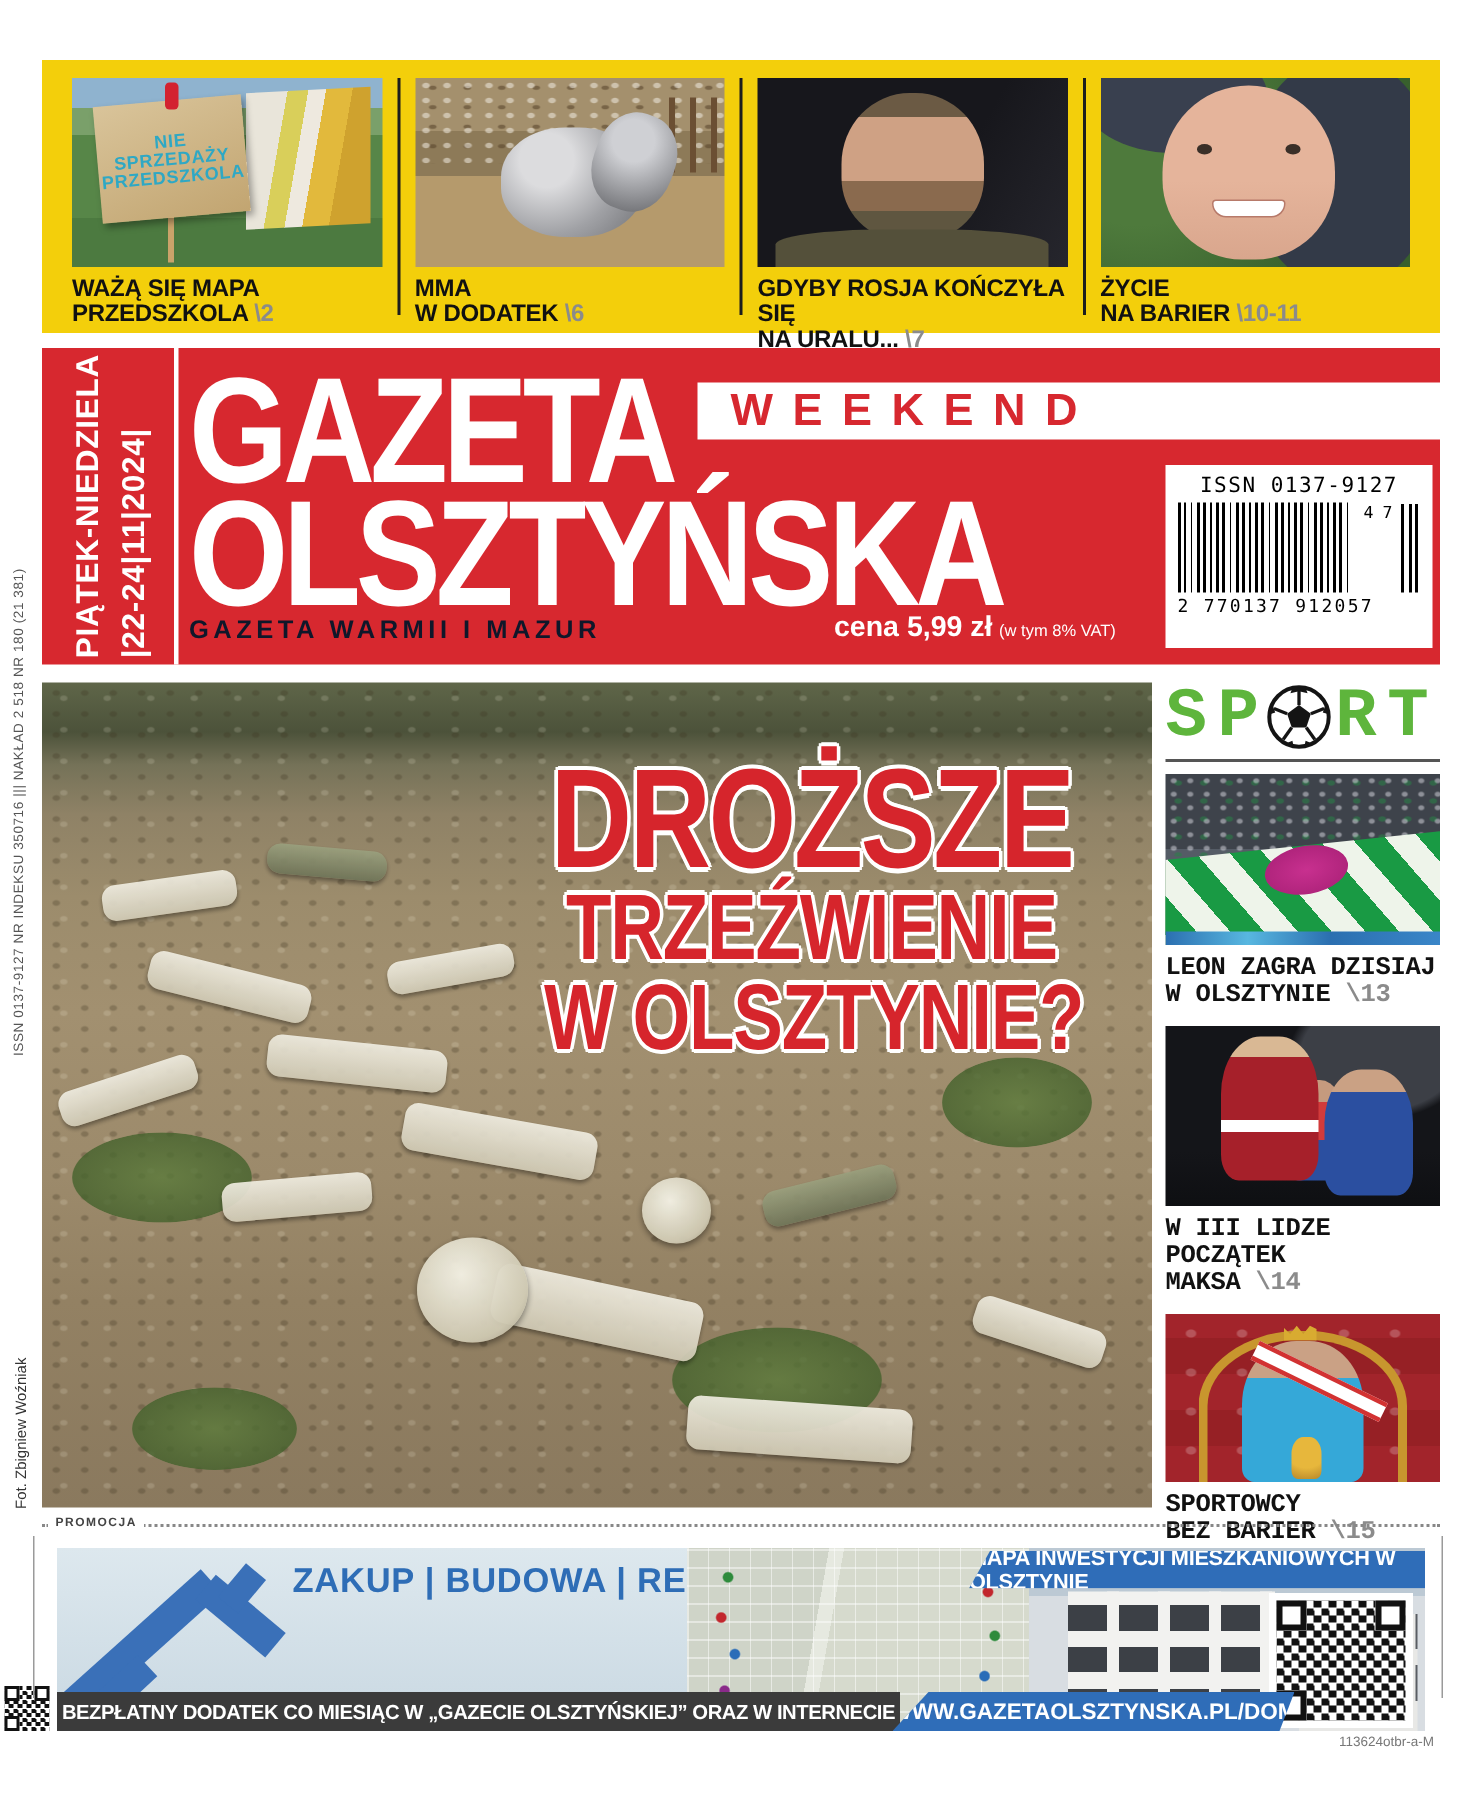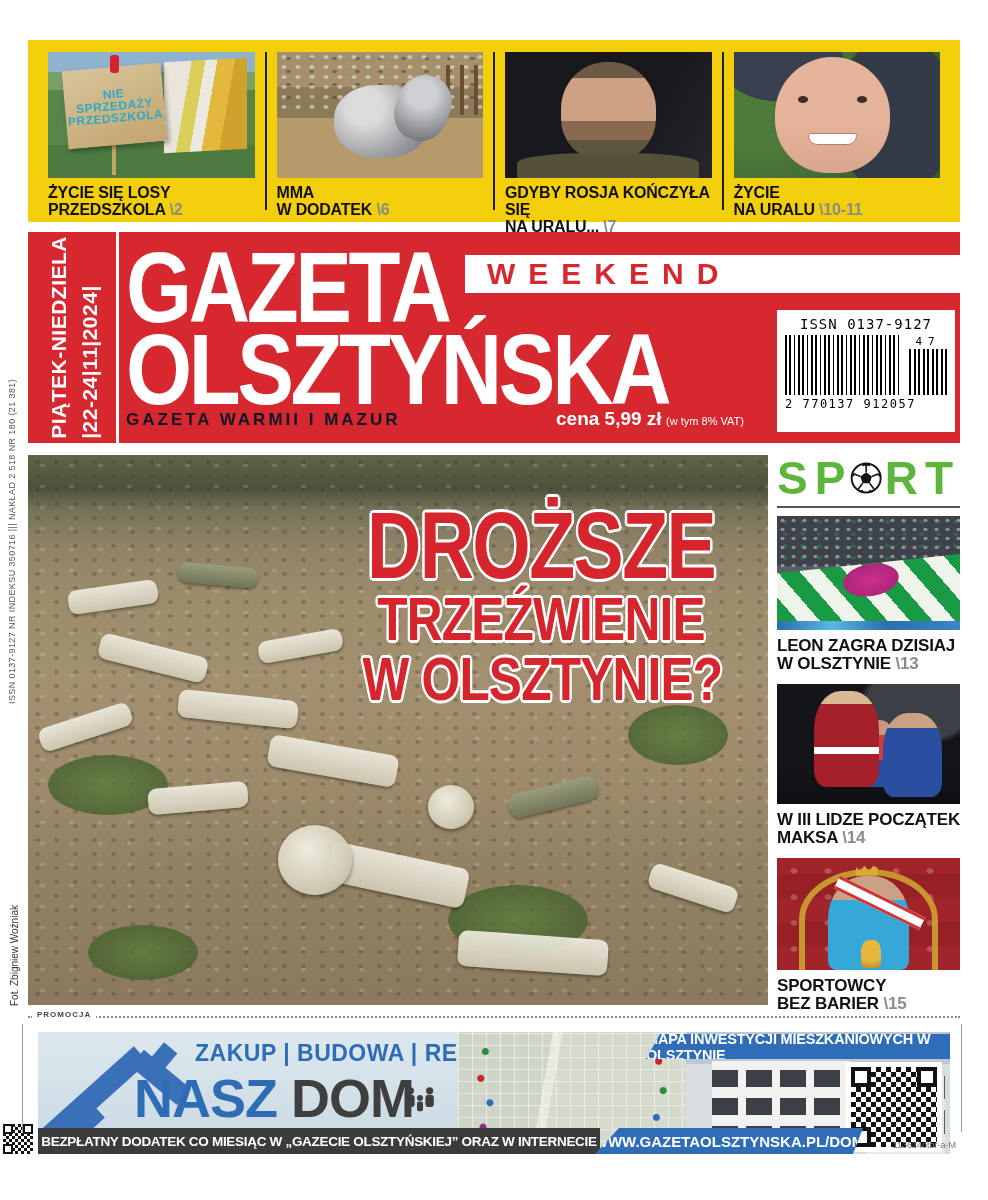--- a/index.html
+++ b/index.html
@@ -69,21 +69,21 @@
   .weekendband span{color:#D7282F;font-weight:bold;font-size:30px;letter-spacing:13px;}
   .subtitle{position:absolute;left:98px;bottom:13px;color:#0f172a;font-weight:bold;font-size:17px;letter-spacing:3px;}
   .price{position:absolute;left:528px;bottom:13px;color:#fff;white-space:nowrap;}
   .price .big{font-weight:bold;font-size:19px;}
   .price .small{font-size:11px;}
   .barcodebox{position:absolute;right:5px;top:78px;width:178px;height:122px;background:#fff;padding:6px 8px 4px;}
   .issn{font-family:"DejaVu Sans Mono",monospace;font-size:14px;text-align:center;letter-spacing:1px;color:#000;}
   .barsrow{display:flex;margin-top:3px;height:60px;}
   .barsmain{width:116px;height:100%;
     background:repeating-linear-gradient(90deg,#000 0 2px,#fff 2px 4px,#000 4px 6px,#fff 6px 9px,#000 9px 10px,#fff 10px 13px);}
-  .barsaddon{width:38px;margin-left:8px;display:flex;flex-direction:column;}
+  .barsaddon{width:38px;margin-left:8px;display:flex;flex-direction:row;}
   .addonnum{font-family:"DejaVu Sans Mono",monospace;font-size:11px;letter-spacing:6px;text-align:center;}
   .addonbars{flex:1;margin-top:1px;
     background:repeating-linear-gradient(90deg,#000 0 2px,#fff 2px 5px,#000 5px 7px,#fff 7px 9px);}
   .bardigits{font-family:"DejaVu Sans Mono",monospace;font-size:12px;letter-spacing:1.5px;margin-top:2px;color:#000;}
 
   
   .issnvert{position:absolute;left:7px;top:444px;height:260px;writing-mode:vertical-rl;
     transform:rotate(180deg);font-size:9px;color:#555;letter-spacing:.4px;white-space:nowrap;}
   .photocredit{position:absolute;left:9px;top:866px;height:140px;writing-mode:vertical-rl;
     transform:rotate(180deg);font-size:10px;color:#333;white-space:nowrap;}
@@ -106,21 +106,21 @@
   .mainheadline{position:absolute;left:290px;top:48px;width:446px;text-align:center;color:#D6252C;
     font-weight:bold;}
   .mh-l{display:block;transform:scaleX(0.8);transform-origin:center;white-space:nowrap;
     text-shadow:3px 0 0 #fff,-3px 0 0 #fff,0 3px 0 #fff,0 -3px 0 #fff,
       2px 2px 0 #fff,-2px 2px 0 #fff,2px -2px 0 #fff,-2px -2px 0 #fff;}
   .mh1{font-size:94px;line-height:86px;letter-spacing:-2px;}
   .mh2{font-size:62px;line-height:60px;letter-spacing:-1px;}
   .mh3{font-size:62px;line-height:60px;letter-spacing:-1px;}
 
   
-  .sidebar{position:absolute;left:777px;top:455px;width:183px;}
+  .sidebar{position:absolute;left:777px;top:455px;width:183px;font-family:Liberation Mono, monospace;}
   .sportheader{display:flex;align-items:center;height:46px;}
   .sportheader .sg{color:#5EB53C;font-weight:bold;font-size:46px;letter-spacing:7px;line-height:46px;}
   .sportheader svg{margin:0 2px 0 -2px;}
   .sportrule{border-top:2px solid #555;margin:5px 0 8px;}
   .sidephoto{position:relative;overflow:hidden;}
   .sidetitle{margin:7px 0 11px;font-weight:bold;font-size:17px;line-height:18px;color:#111;letter-spacing:-0.2px;}
 
   .ph-fans{height:114px;background:linear-gradient(180deg,#3e434b 0 44%,#555c66 44% 52%,#2f6d3a 52% 100%);}
   .fans-crowd{position:absolute;inset:0 0 52% 0;
     background-image:radial-gradient(rgba(220,220,228,.5) 1.5px,transparent 2.5px),
@@ -200,40 +200,40 @@
   .qr-pat{width:100%;height:100%;position:relative;
     background:repeating-conic-gradient(#111 0% 25%,#fff 0% 50%) 0 0/10px 10px;}
   .qr-pat .fp{position:absolute;width:20px;height:20px;border:4px solid #111;background:#fff;}
   .qr-pat .fp.tl{left:0;top:0;} .qr-pat .fp.tr{right:0;top:0;} .qr-pat .fp.bl{left:0;bottom:0;}
   .qr-pat.small{background-size:6px 6px;} .qr-pat.small .fp{width:10px;height:10px;border-width:2px;}
   .ad-darkbar{position:absolute;left:0;bottom:0;width:562px;height:26px;background:#3b3b3b;color:#fff;
     font-weight:bold;font-size:13.5px;letter-spacing:-0.3px;display:flex;align-items:center;justify-content:center;}
   .ad-bluebar{position:absolute;left:557px;bottom:0;width:268px;height:26px;background:#2f6db8;color:#fff;
     font-weight:bold;font-size:15px;display:flex;align-items:center;justify-content:center;
     clip-path:polygon(24px 0,100% 0,calc(100% - 10px) 100%,0 100%);}
-  .refcode{position:absolute;right:4px;bottom:16px;font-size:9px;color:#777;}
+  .refcode{position:absolute;right:4px;bottom:0;font-size:9px;color:#777;}
 </style>
 </head>
 <body>
 
 <div class="topstrip">
 
   <div class="tsitem">
     <div class="tsphoto ph1">
       <div class="ph1-mural"></div>
       <div class="ph1-stick"></div>
       <div class="ph1-sign">
         <span>NIE</span>
         <span>SPRZEDAŻY</span>
         <span>PRZEDSZKOLA</span>
       </div>
       <div class="ph1-clip"></div>
     </div>
     <div class="tstitle">
-      <span>ŻYCIE SIĘ LOSY</span><br>
+      <span>WAŻĄ SIĘ MAPA</span><br>
       <span>PRZEDSZKOLA </span><span class="tspage">\2</span>
     </div>
   </div>
 
   <div class="tsitem">
     <div class="tsphoto ph2">
       <div class="ph2-crowd"></div>
       <div class="ph2-fence"></div>
       <div class="ph2-a"></div>
       <div class="ph2-b"></div>
@@ -260,21 +260,21 @@
       <div class="ph4-hood"></div>
       <div class="ph4-hood2"></div>
       <div class="ph4-face">
         <div class="ph4-eye" style="left:20%;"></div>
         <div class="ph4-eye" style="right:20%;"></div>
       </div>
       <div class="ph4-smile"></div>
     </div>
     <div class="tstitle">
       <span>ŻYCIE</span><br>
-      <span>NA URALU </span><span class="tspage">\10-11</span>
+      <span>NA BARIER </span><span class="tspage">\10-11</span>
     </div>
   </div>
 </div>
 
 <div class="masthead">
   <div class="dateblock">
     <div class="vtext">
       <div>PIĄTEK-NIEDZIELA</div>
       <div>|22-24|11|2024|</div>
     </div>
@@ -405,32 +405,20 @@
 <div class="promoframe">
   <div class="promolabel">PROMOCJA</div>
   <div class="ad">
     <svg class="ad-roof" width="165" height="108" viewBox="0 0 170 110">
       <path d="M6,106 L104,18" stroke="#3a70b8" stroke-width="22" fill="none"></path>
       <path d="M100,22 L148,62" stroke="#3a70b8" stroke-width="22" fill="none"></path>
       <rect x="116" y="8" width="18" height="30" fill="#3a70b8" transform="rotate(40 125 23)"></rect>
       <path d="M30,104 L60,76" stroke="#3a70b8" stroke-width="20" fill="none"></path>
     </svg>
     <div class="ad-cats">ZAKUP | BUDOWA | REMONT</div>
-    <div class="ad-brand">
-      <span class="b1">NASZ </span><span class="b2">DOM</span><svg class="ad-family" width="36" height="32" viewBox="0 0 60 50">
-        <g fill="#3f3f3f">
-          <circle cx="14" cy="8" r="6"></circle>
-            <rect x="7" y="15" width="14" height="20" rx="4"></rect>
-          <circle cx="46" cy="8" r="6"></circle>
-            <rect x="39" y="15" width="14" height="20" rx="4"></rect>
-          <circle cx="30" cy="20" r="5"></circle>
-            <rect x="25" y="26" width="10" height="16" rx="3"></rect>
-        </g>
-      </svg>
-    </div>
     <div class="ad-map">
       <div class="lines"></div>
       <div class="dots"></div>
     </div>
     <div class="ad-bldg">
       <div class="bl1"></div>
       <div class="bl2"></div>
     </div>
     <div class="ad-banner">MAPA INWESTYCJI MIESZKANIOWYCH W OLSZTYNIE</div>
     <div class="ad-qr">

